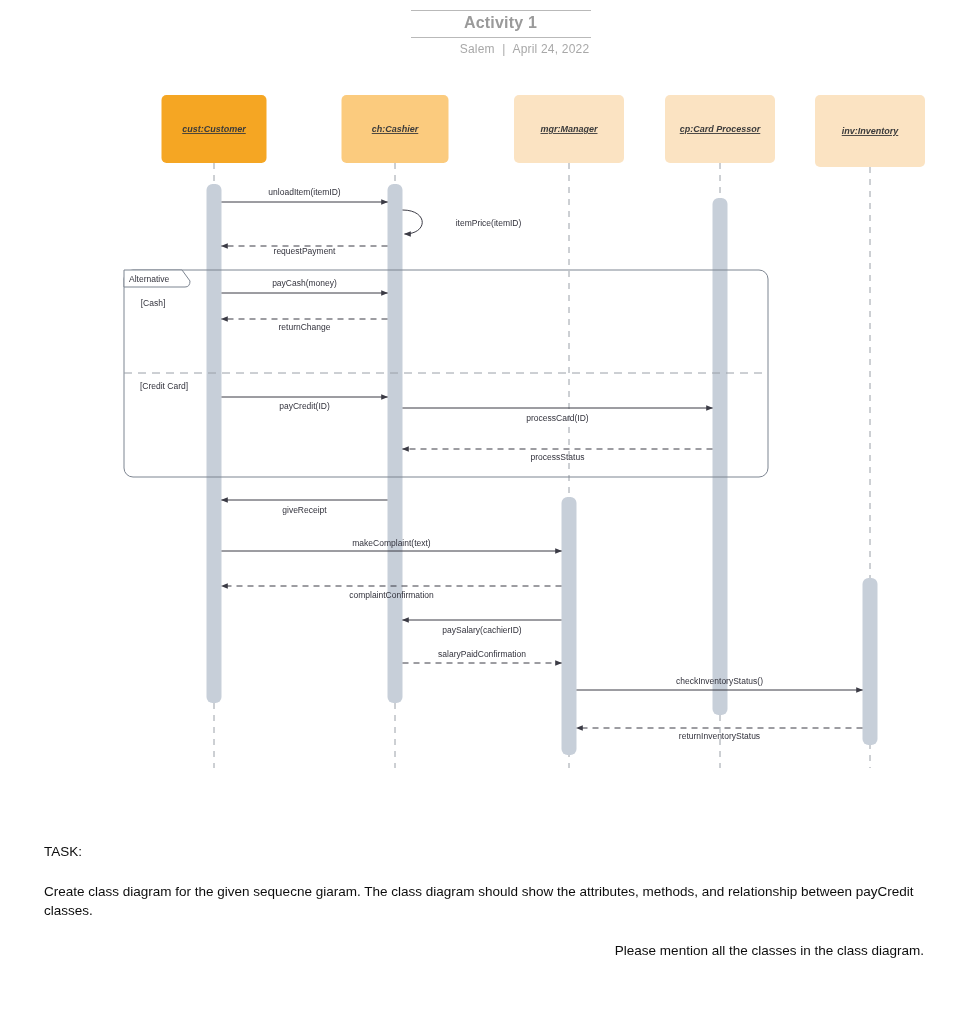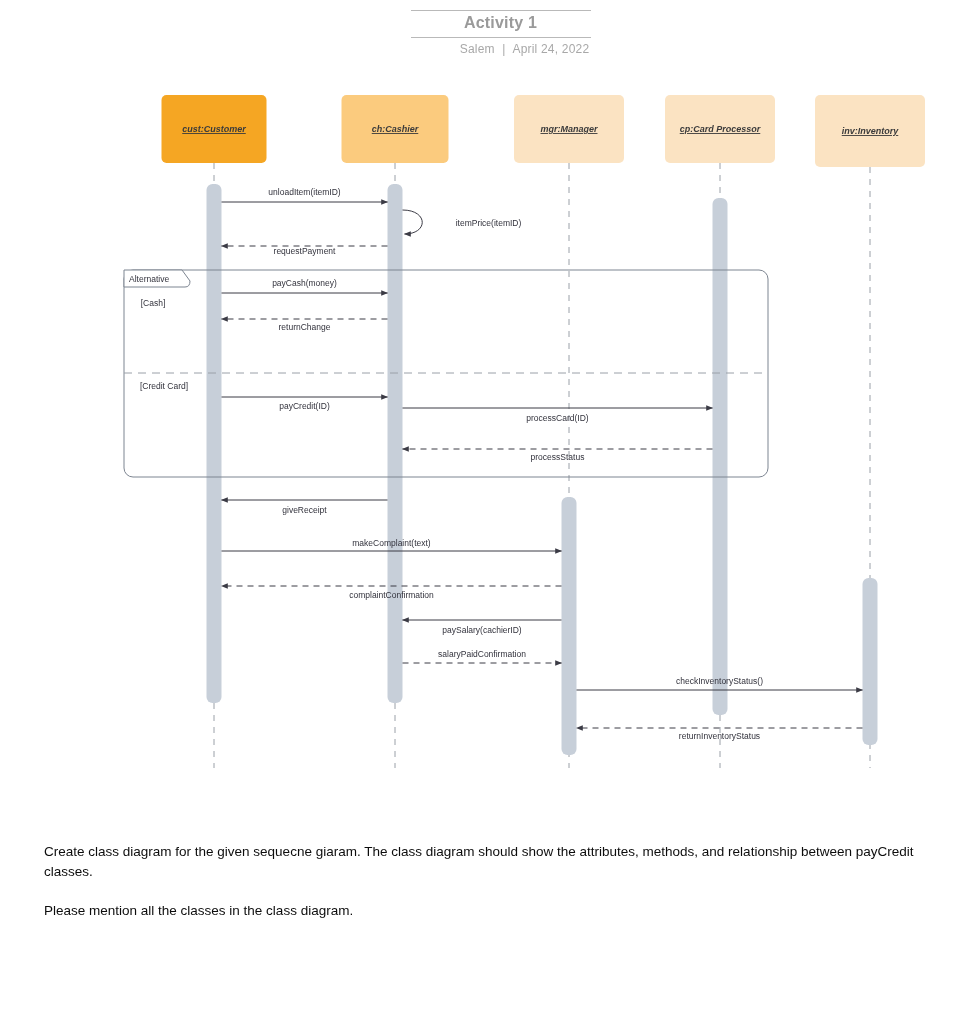--- a/index.html
+++ b/index.html
@@ -91,21 +91,21 @@
   .task {
     position: absolute;
     left: 32px;
     top: 842px;
     width: 880px;
     font-size: 13.5px;
     line-height: 19.5px;
     color: #0d0d0d;
   }
   .task p { margin: 0 0 20px 0; }
-  .task p:last-child { margin-bottom: 8px; }
+  .task p:last-child { margin-bottom: 8px; text-align: right; }
 </style>
 </head>
 <body>
 
 <div id="canvas">
 
   <div class="title-block">
     <div class="title-rule"></div>
     <div class="doc-title">Activity 1</div>
     <div class="title-rule"></div>
@@ -192,17 +192,18 @@
         <rect x="502" y="95" width="110" height="68" rx="5" ry="5" fill="#FBE3C2"></rect>
         <text x="557" y="132" class="lf-label">mgr:Manager</text>
         <rect x="653" y="95" width="110" height="68" rx="5" ry="5" fill="#FBE3C2"></rect>
         <text x="708" y="132" class="lf-label">cp:Card Processor</text>
         <rect x="803" y="95" width="110" height="72" rx="5" ry="5" fill="#FBE3C2"></rect>
         <text x="858" y="134" class="lf-label">inv:Inventory</text>
       </g>
   </svg>
 
   <div class="task">
+    <p>TASK:</p>
     <p>Create class diagram for the given sequecne giaram. The class diagram should show the attributes, methods, and relationship between payCredit classes.</p>
     <p>Please mention all the classes in the class diagram.</p>
   </div>
 
 </div>
 
 </body></html>

